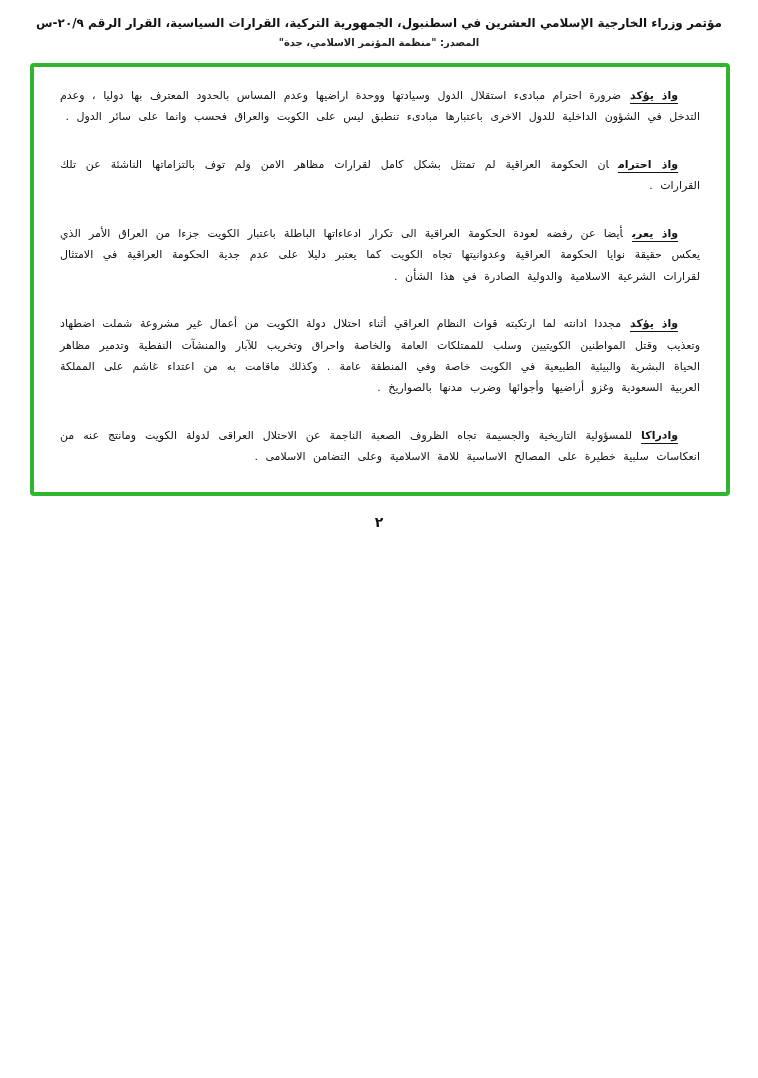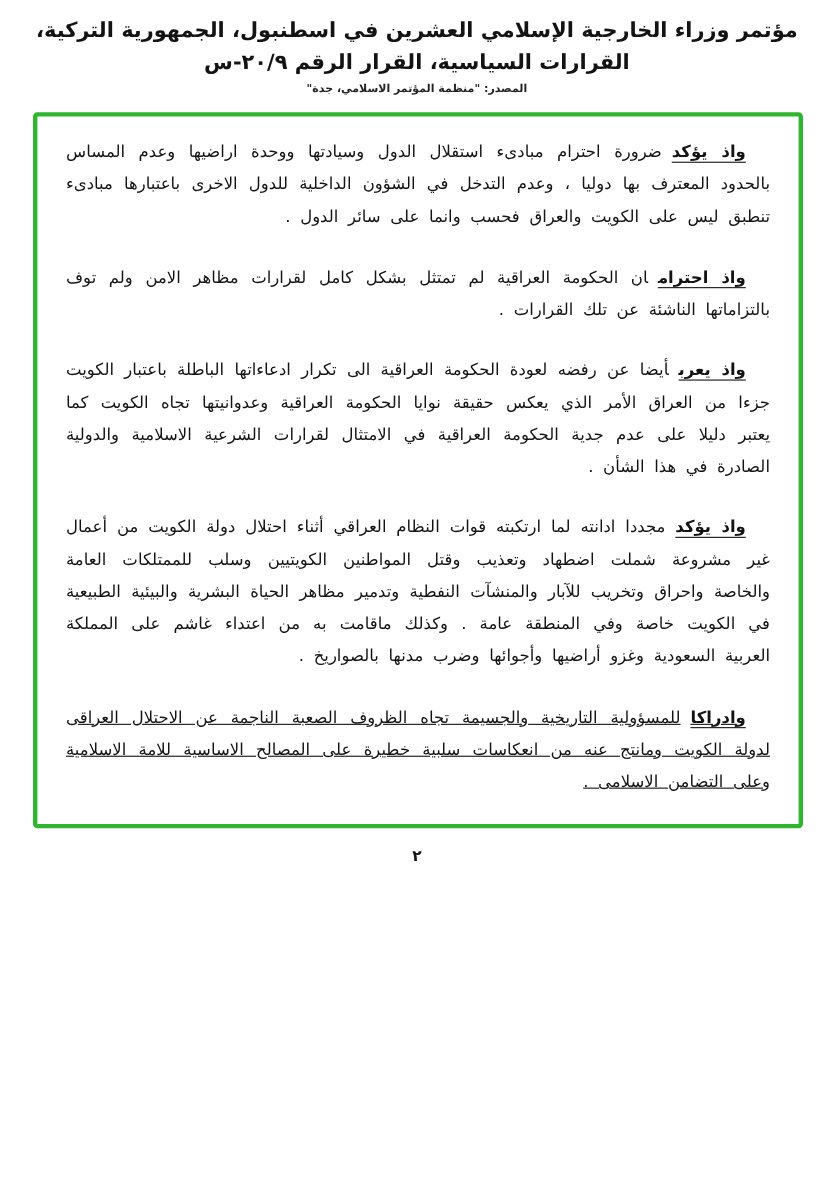--- a/index.html
+++ b/index.html
@@ -17,47 +17,46 @@
     color: #131313;
     font-family: "DejaVu Sans", sans-serif;
     direction: rtl;
   }
   .doc-header {
     text-align: center;
     padding: 4px 10px 0 10px;
   }
   .header-title {
     font-weight: 700;
-    font-size: 19px;
+    font-size: 12px;
     line-height: 1.5;
   }
   .header-source {
     font-weight: 700;
     font-size: 10px;
     margin-top: 5px;
     color: #222;
   }
   .green-box {
     margin: 15px 28px 0 30px;
     border: 4px solid #2fb52f;
     border-radius: 4px;
     padding: 18px 26px 24px 26px;
     background: #ffffff;
   }
   .para {
     margin: 0 0 26px 0;
     text-align: justify;
-    font-size: 15px;
+    font-size: 11px;
     line-height: 1.95;
     word-spacing: 4px;
     text-indent: 22px;
   }
   .para:last-child {
     margin-bottom: 0;
-    text-decoration: underline;
   }
   .lead {
     font-weight: 700;
     text-decoration: underline;
     text-underline-offset: 4px;
     margin-left: 9px;
   }
   .page-number {
     text-align: center;
     font-weight: 700;

